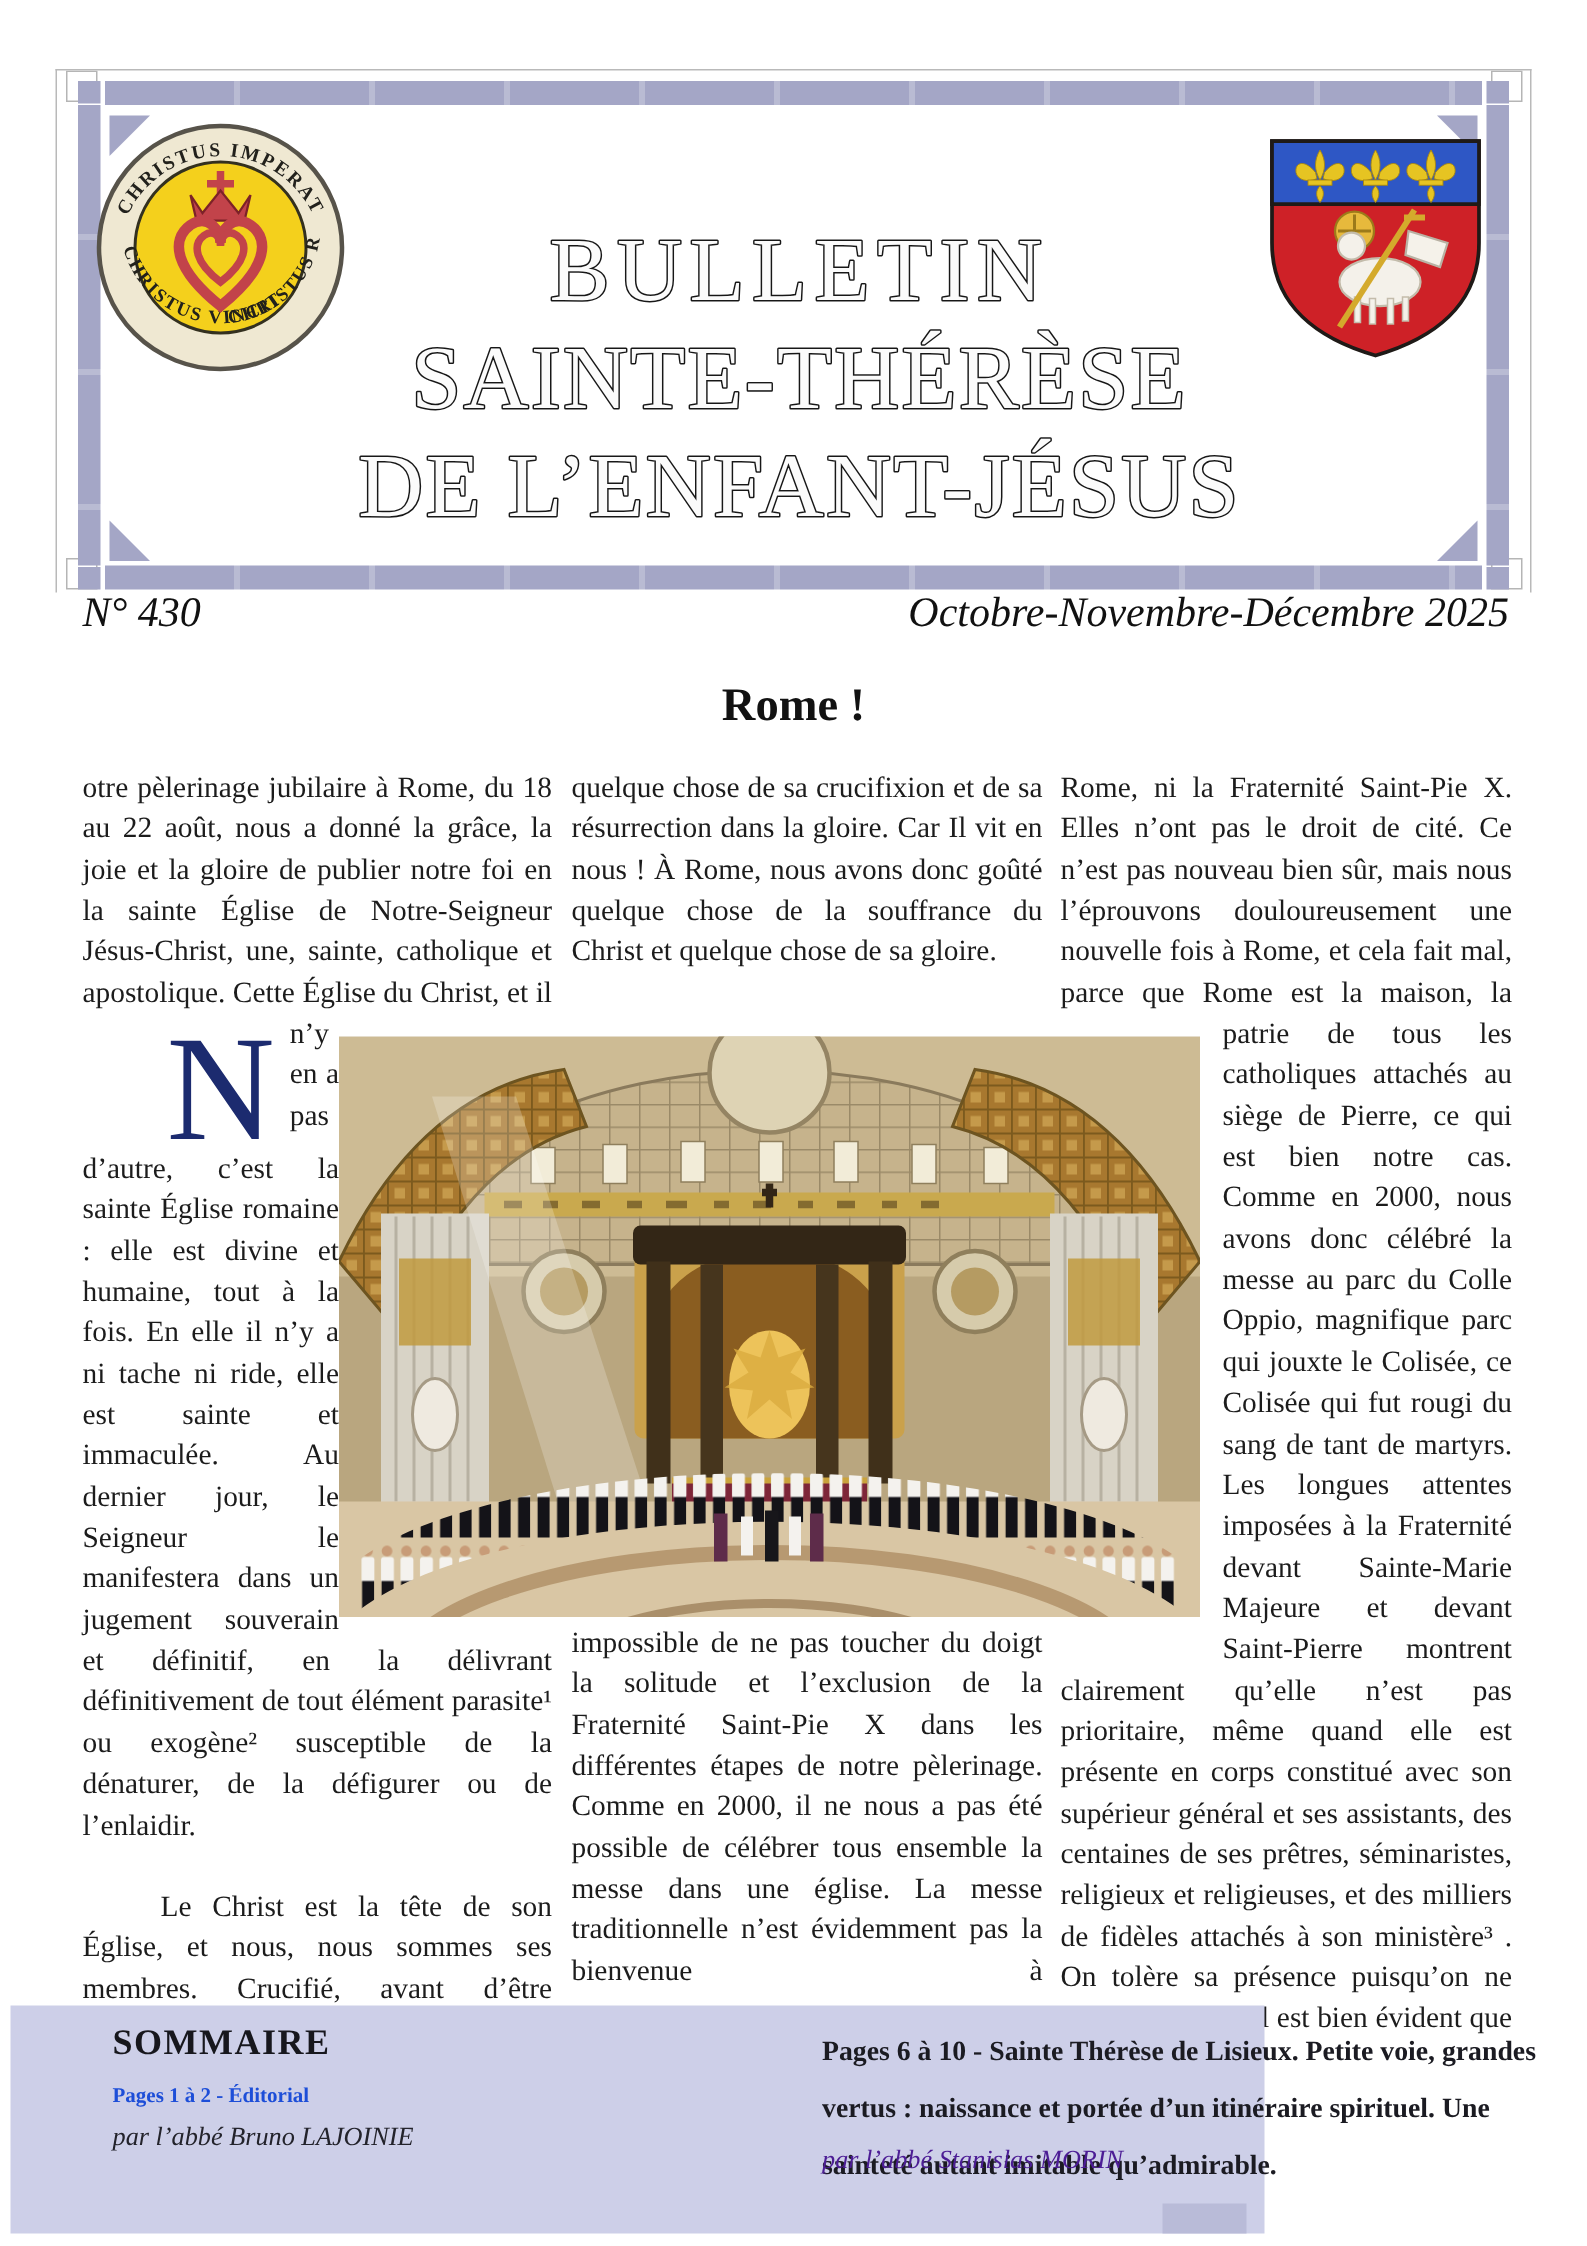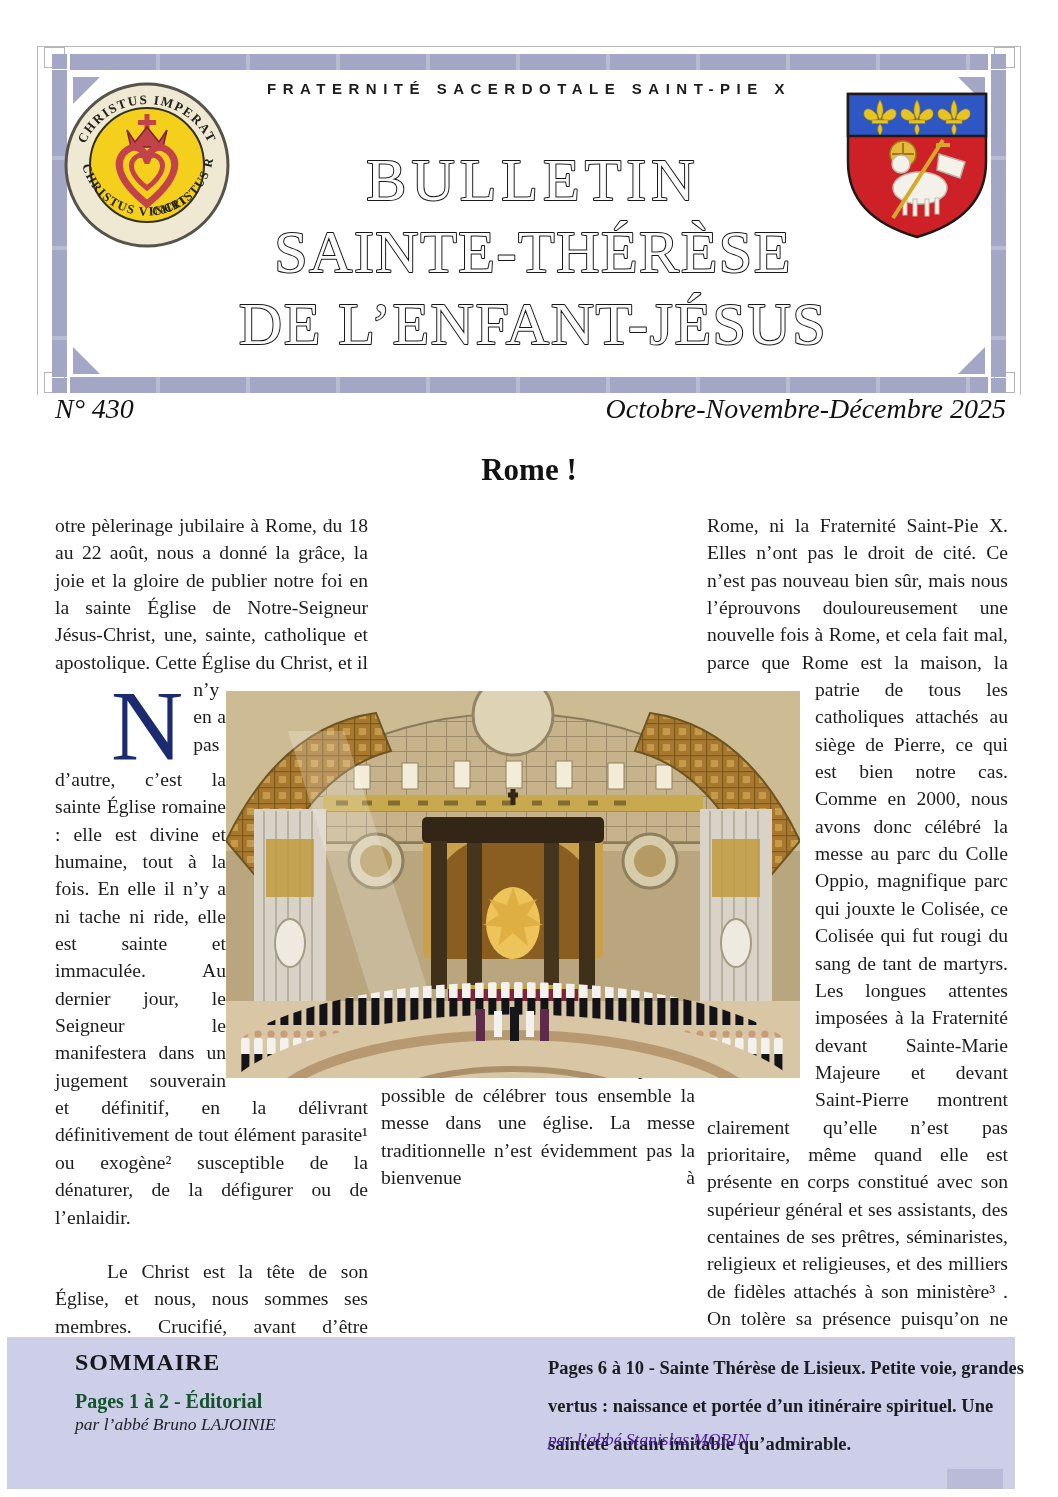--- a/index.html
+++ b/index.html
@@ -55,24 +55,24 @@
   .sp0l { float:left;  width:0;    height:171px; }
   .sp1l { float:left;  clear:left;  width:108px; height:408px; }
   .photo-gap { height:406px; }
   .indent { text-indent:52px; }
   .mt { margin-top:27px !important; }
   .jlast { text-align-last:justify; }
 
   .photo { position:absolute; left:226px; top:691px; width:574px; height:387px; }
 
   
-  .footer { position:absolute; left:7px; top:1337px; width:1008px; height:152px; background:#cdcfe8; }
+  .footer { position:absolute; left:7px; top:1337px; width:836px; height:152px; background:#cdcfe8; }
   .som-head { position:absolute; left:68px; top:12px; font-size:24px; font-weight:bold;
               letter-spacing:1px; color:#17171d; }
-  .som1-title  { position:absolute; left:68px; top:53px; font-size:20px; font-weight:bold; color:#14532d; }
+  .som1-title  { position:absolute; left:68px; top:53px; font-size:14px; font-weight:bold; color:#1d4ed8; }
   .som1-author { position:absolute; left:68px; top:77px; font-size:17.5px; font-style:italic; color:#23232b; }
   .som2-title  { position:absolute; left:541px; top:12px; width:502px; font-size:18.5px; font-weight:bold;
                  line-height:38px; color:#1b1b22; }
   .som2-author { position:absolute; left:541px; top:92px; font-size:17.5px; font-style:italic; color:#4c1d95; }
   .footer-tab  { position:absolute; right:12px; bottom:0px; width:56px; height:20px; background:#b9bbd8; }
 </style>
 </head>
 <body>
 
 <div class="page">
@@ -140,21 +140,20 @@
       <rect x="-4" y="13" width="4" height="17" fill="#f4f1ea" stroke="#c3bcab"></rect>
       <rect x="8" y="13" width="4" height="17" fill="#f4f1ea" stroke="#c3bcab"></rect>
       <rect x="18" y="12" width="4" height="16" fill="#f4f1ea" stroke="#c3bcab"></rect>
       <circle cx="-16" cy="-22" r="9" fill="#f4f1ea" stroke="#c3bcab" stroke-width="1.5"></circle>
       <line x1="26" y1="-46" x2="-24" y2="32" stroke="#d4aa2c" stroke-width="4"></line>
       <line x1="19" y1="-41" x2="33" y2="-41" stroke="#d4aa2c" stroke-width="4"></line>
       <path d="M22,-32 L48,-24 L43,-8 L20,-16 Z" fill="#f5f2ea" stroke="#b9b2a4" stroke-width="1.5"></path>
     </g>
   </svg>
 
-  <div class="society">FRATERNITÉ SACERDOTALE SAINT-PIE X</div>
   <svg class="title-svg" width="700" height="235" viewBox="0 0 700 235">
     <g font-family="Liberation Serif, serif" fill="#fbfbfb" stroke="#171717" stroke-width="2" paint-order="stroke" stroke-linejoin="round" text-anchor="middle">
       <text x="350" y="72" font-size="60" letter-spacing="5">BULLETIN</text>
       <text x="350" y="144" font-size="60" letter-spacing="1.5">SAINTE-THÉRÈSE</text>
       <text x="350" y="216" font-size="60" letter-spacing="1.5">DE L’ENFANT-JÉSUS</text>
     </g>
   </svg>
 
   <div class="issue-number">N° 430</div>
   <div class="issue-period">Octobre-Novembre-Décembre 2025</div>
@@ -162,20 +161,21 @@
   <div class="article-title">Rome !</div>
 
   <div class="col" id="col1">
     <div class="sp0r"></div>
     <div class="sp1r"></div>
     <p><span class="dropcap">N</span><span>otre pèlerinage jubilaire à Rome, du 18 au 22 août, nous a donné la grâce, la joie et la gloire de publier notre foi en la sainte Église de Notre-Seigneur Jésus-Christ, une, sainte, catholique et apostolique. Cette Église du Christ, et il n’y en a pas d’autre, c’est la sainte Église romaine : elle est divine et humaine, tout à la fois. En elle il n’y a ni tache ni ride, elle est sainte et immaculée. Au dernier jour, le Seigneur le manifestera dans un jugement souverain et définitif, en la délivrant définitivement de tout élément parasite¹ ou exogène² susceptible de la dénaturer, de la défigurer ou de l’enlaidir.</span></p>
     <p class="indent mt jlast">Le Christ est la tête de son Église, et nous, nous sommes ses membres. Crucifié, avant d’être glorieux, nous vivons mystérieusement ici-bas, nous aussi,</p>
   </div>
 
   <div class="col" id="col2">
+    <p>quelque chose de sa crucifixion et de sa résurrection dans la gloire. Car Il vit en nous ! À Rome, nous avons donc goûté quelque chose de la souffrance du Christ et quelque chose de sa gloire.</p>
     <div class="photo-gap"></div>
     <p class="indent jlast">D’emblée, il nous a été impossible de ne pas toucher du doigt la solitude et l’exclusion de la Fraternité Saint-Pie X dans les différentes étapes de notre pèlerinage. Comme en 2000, il ne nous a pas été possible de célébrer tous ensemble la messe dans une église. La messe traditionnelle n’est évidemment pas la bienvenue à</p>
   </div>
 
   <div class="col" id="col3">
     <div class="sp0l"></div>
     <div class="sp1l"></div>
     <p class="jlast">Rome, ni la Fraternité Saint-Pie X. Elles n’ont pas le droit de cité. Ce n’est pas nouveau bien sûr, mais nous l’éprouvons douloureusement une nouvelle fois à Rome, et cela fait mal, parce que Rome est la maison, la patrie de tous les catholiques attachés au siège de Pierre, ce qui est bien notre cas. Comme en 2000, nous avons donc célébré la messe au parc du Colle Oppio, magnifique parc qui jouxte le Colisée, ce Colisée qui fut rougi du sang de tant de martyrs. Les longues attentes imposées à la Fraternité devant Sainte-Marie Majeure et devant Saint-Pierre montrent clairement qu’elle n’est pas prioritaire, même quand elle est présente en corps constitué avec son supérieur général et ses assistants, des centaines de ses prêtres, séminaristes, religieux et religieuses, et des milliers de fidèles attachés à son ministère³ . On tolère sa présence puisqu’on ne peut l’interdire. Il est bien évident que le</p>
   </div>
 

